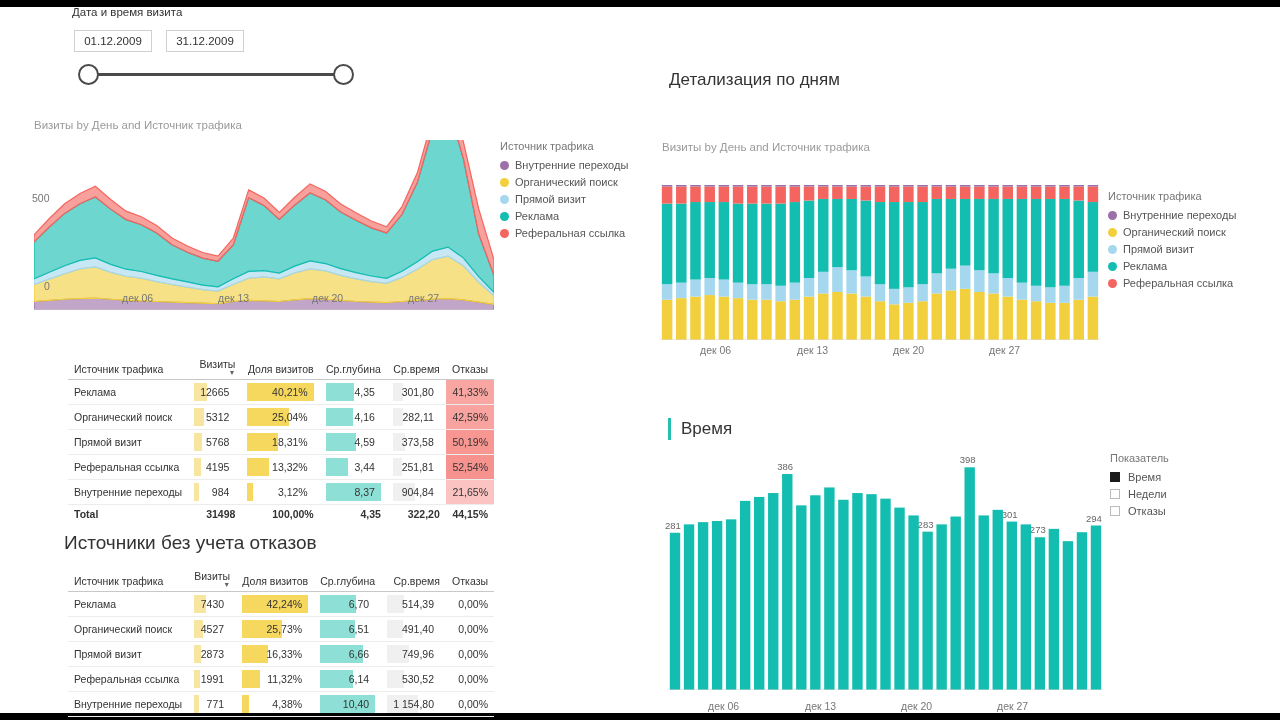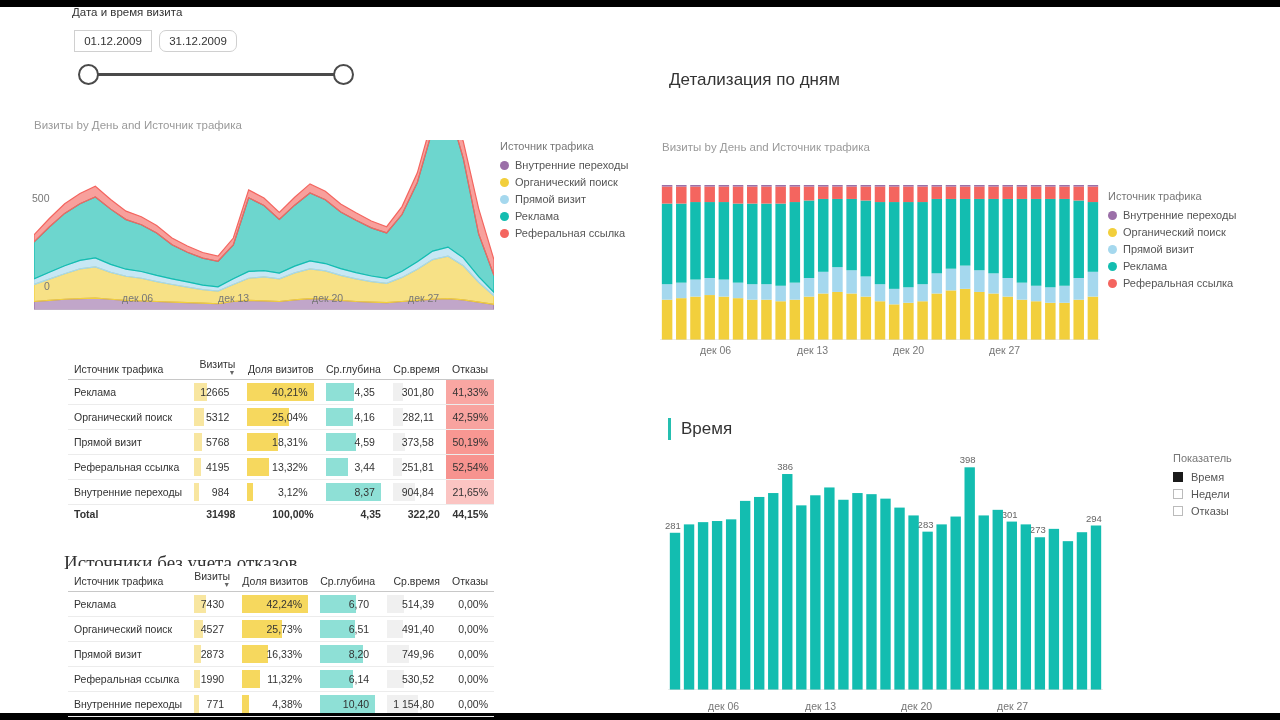--- a/index.html
+++ b/index.html
@@ -30,21 +30,21 @@
   .date-box {
     position: absolute; top: 30px;
     width: 78px; height: 22px;
     border: 1px solid #d0d0d0;
     background: #fff;
     font-size: 11.5px;
     color: #333;
     display: flex; align-items: center; justify-content: center;
   }
   .date-box.start { left: 74px; }
-  .date-box.end { left: 159px; border-radius: 7px; }
+  .date-box.end { left: 166px; }
   .slider-track {
     position: absolute; left: 92px; top: 73px;
     width: 252px; height: 3px; background: #4a4a4a;
   }
   .slider-handle {
     position: absolute; top: 64px;
     width: 21px; height: 21px; border-radius: 50%;
     background: #fff; border: 2px solid #4a4a4a;
   }
   .slider-handle.left { left: 78px; }
@@ -329,21 +329,21 @@
           <td class="lft">Total</td>
           <td>31498</td>
           <td>100,00%</td>
           <td>4,35</td>
           <td>322,20</td>
           <td>44,15%</td>
         </tr>
       </tbody>
     </table>
 
-  <h2 class="section" style="left:64px; top:552px;font-family:Liberation Serif, serif;">Источники без учета отказов</h2>
+  <h2 class="section" style="left:64px; top:532px;">Источники без учета отказов</h2>
 
   <table class="pbi" id="table-nobounce" style="left:68px; top:566px; width:426px;">
       <colgroup>
         <col style="width:118px">
         <col style="width:52px">
         <col style="width:86px">
         <col style="width:70px">
         <col style="width:66px">
         <col style="width:52px">
       </colgroup>
@@ -392,31 +392,31 @@
         </tr>
         <tr>
           <td class="lft">Прямой визит</td>
           <td class="cellwrap">
             <div class="inner"><div class="cellbar" style="width:18.982207821737155%;background:#f8e6a0"></div><span>2873</span></div>
           </td>
           <td class="cellwrap">
             <div class="inner"><div class="cellbar" style="width:38.66003787878787%;background:#f6d85e"></div><span>16,33%</span></div>
           </td>
           <td class="cellwrap">
-            <div class="inner"><div class="cellbar" style="width:78.84615384615384%;background:#8ee0d6"></div><span>8,20</span></div>
+            <div class="inner"><div class="cellbar" style="width:78.84615384615384%;background:#8ee0d6"></div><span>6,66</span></div>
           </td>
           <td class="cellwrap">
             <div class="inner"><div class="cellbar" style="width:41.248333333333335%;background:#f0f0f0"></div><span>749,96</span></div>
           </td>
           <td style="">0,00%</td>
         </tr>
         <tr>
           <td class="lft">Реферальная ссылка</td>
           <td class="cellwrap">
-            <div class="inner"><div class="cellbar" style="width:16.224704411095953%;background:#f8e6a0"></div><span>1990</span></div>
+            <div class="inner"><div class="cellbar" style="width:16.224704411095953%;background:#f8e6a0"></div><span>1991</span></div>
           </td>
           <td class="cellwrap">
             <div class="inner"><div class="cellbar" style="width:26.799242424242422%;background:#f6d85e"></div><span>11,32%</span></div>
           </td>
           <td class="cellwrap">
             <div class="inner"><div class="cellbar" style="width:59.03846153846153%;background:#8ee0d6"></div><span>6,14</span></div>
           </td>
           <td class="cellwrap">
             <div class="inner"><div class="cellbar" style="width:32.105000000000004%;background:#f0f0f0"></div><span>530,52</span></div>
           </td>
@@ -681,21 +681,21 @@
       <rect x="394.72741935483873" y="86.16666666666669" width="10.383870967741936" height="148.83333333333331" fill="#13bdb0"></rect>
       <rect x="408.75967741935483" y="77.21428571428572" width="10.383870967741936" height="157.78571428571428" fill="#13bdb0"></rect>
       <rect x="422.791935483871" y="70.5" width="10.383870967741936" height="164.5" fill="#13bdb0"></rect>
       <line x1="0" y1="235" x2="435" y2="235" stroke="#d8d8d8" stroke-width="1"></line>
     </svg>
   <div class="axis-label" style="left:708px; top:700px;">дек 06</div>
   <div class="axis-label" style="left:805px; top:700px;">дек 13</div>
   <div class="axis-label" style="left:901px; top:700px;">дек 20</div>
   <div class="axis-label" style="left:997px; top:700px;">дек 27</div>
 
-  <div class="legend" style="left:1173px; top:452px;">
+  <div class="legend" style="left:1110px; top:452px;">
     <div class="legend-title">Показатель</div>
     <div class="legend-row">
       <span class="legend-sq" style="background:#1a1a1a;border-color:#1a1a1a"></span>
       <span>Время</span>
     </div>
     <div class="legend-row">
       <span class="legend-sq" style="background:#fff"></span>
       <span>Недели</span>
     </div>
     <div class="legend-row">

